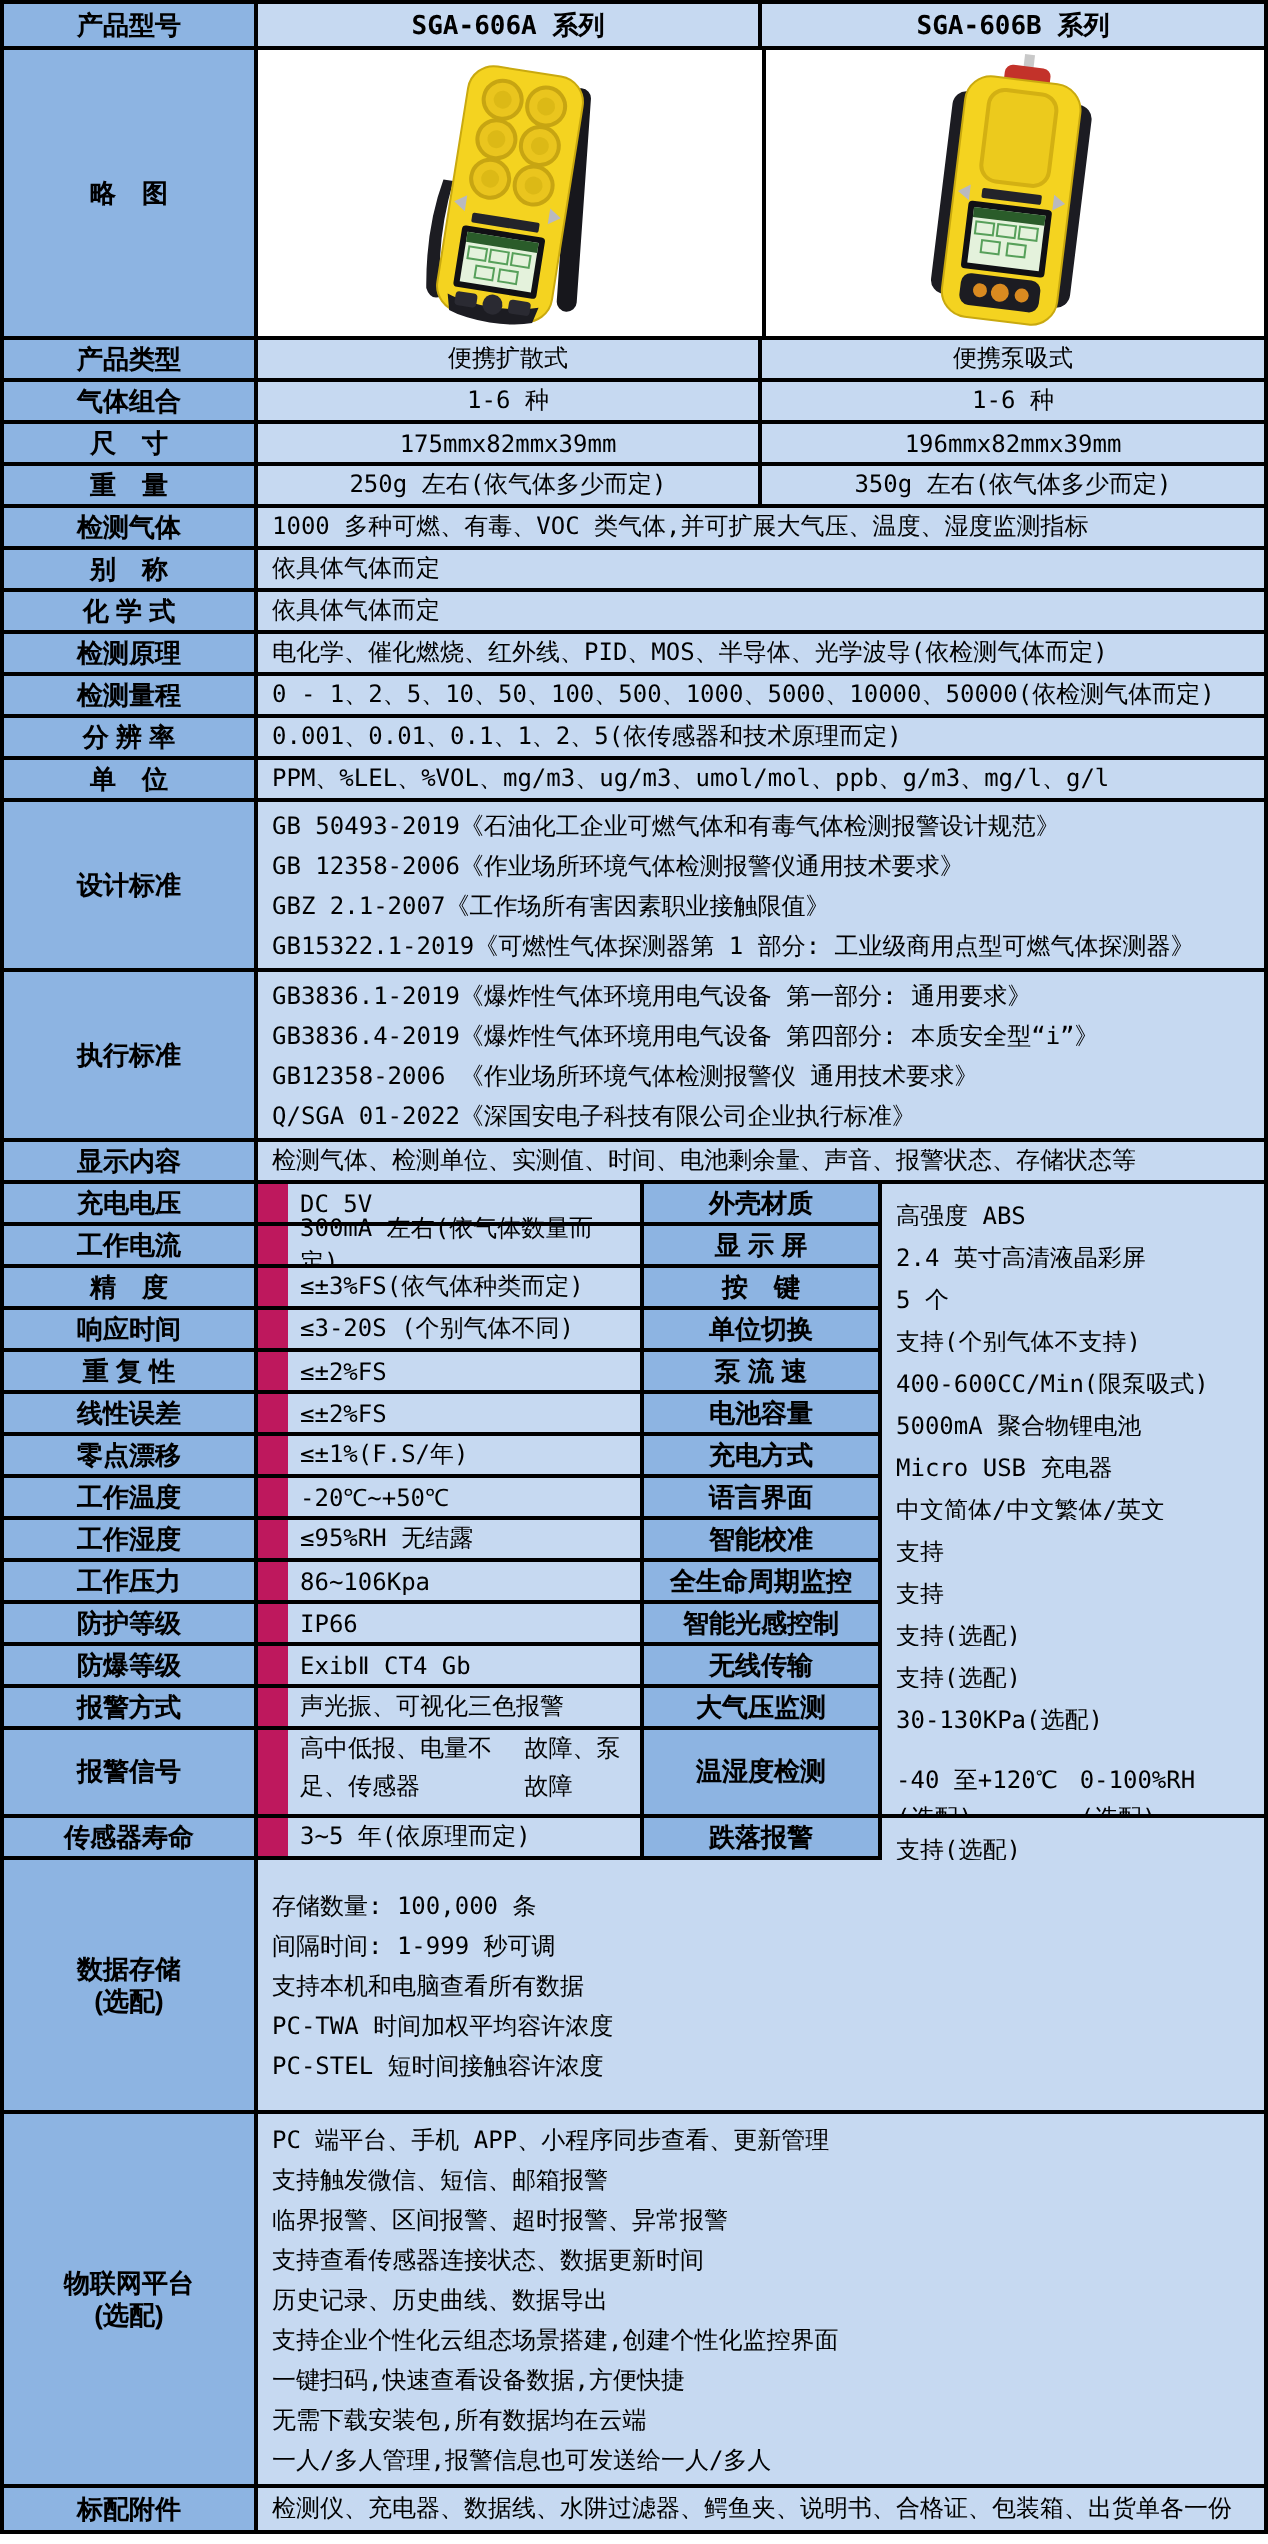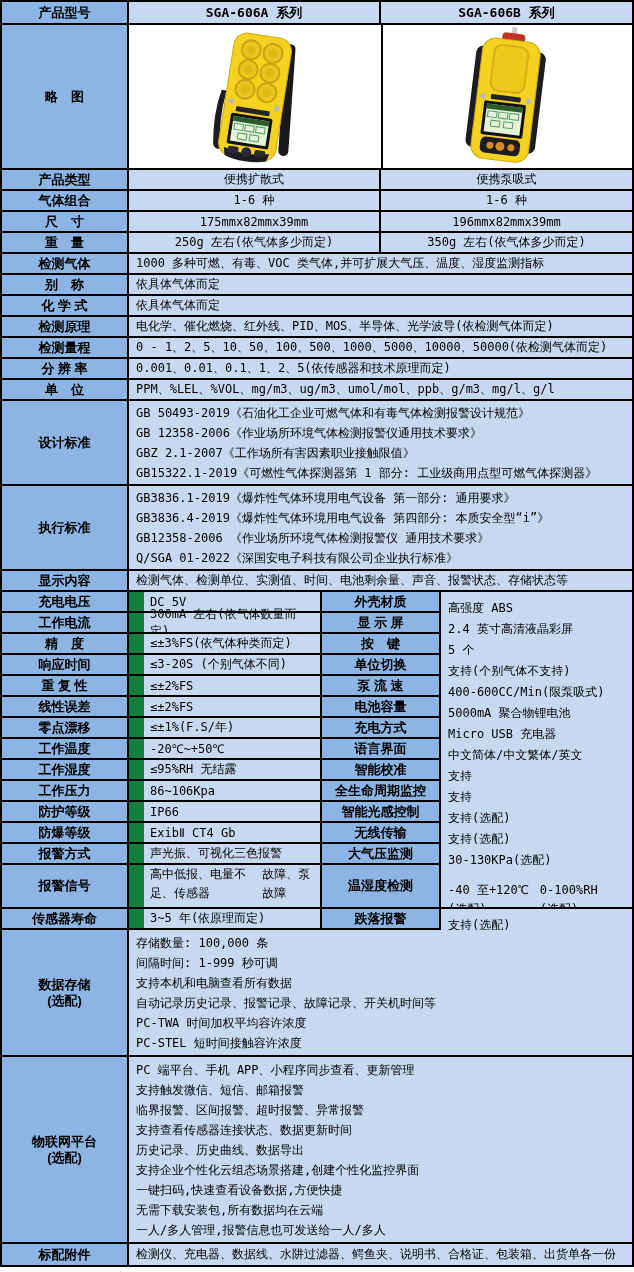--- a/index.html
+++ b/index.html
@@ -1,17 +1,17 @@
 <!DOCTYPE html>
 <html><head>
 <meta charset="utf-8">
 <style>
   html,body{margin:0;padding:0;background:#fff;}
   body{font-family:"Liberation Sans",sans-serif;color:#000;-webkit-font-smoothing:none;}
-  .tbl{width:634px;box-sizing:border-box;border:2px solid #000;background:#15803d;}
+  .tbl{width:634px;box-sizing:border-box;border:2px solid #000;background:#be185d;}
   .r{display:flex;border-bottom:2px solid #000;box-sizing:border-box;}
   .r:last-child{border-bottom:none;}
   
   .l,.l2{background:#8DB4E2;font-weight:bold;font-size:13px;display:flex;flex-direction:column;
          align-items:center;justify-content:center;text-align:center;box-sizing:border-box;
          white-space:pre-wrap;line-height:16px;}
   .l{width:127px;border-right:2px solid #000;}
   .l2{width:121px;border-left:2px solid #000;border-right:2px solid #000;}
   
   .v{background:#C6D9F1;font-size:12px;box-sizing:border-box;
@@ -293,21 +293,20 @@
 
   <div class="r h127">
     <div class="l">
       <div>数据存储</div>
       <div>(选配)</div>
     </div>
     <div class="cf v multi">
       <div class="ln">存储数量: 100,000 条</div>
       <div class="ln">间隔时间: 1-999 秒可调</div>
       <div class="ln">支持本机和电脑查看所有数据</div>
-      <div class="ln">自动记录历史记录、报警记录、故障记录、开关机时间等</div>
       <div class="ln">PC-TWA 时间加权平均容许浓度</div>
       <div class="ln">PC-STEL 短时间接触容许浓度</div>
     </div>
   </div>
 
   <div class="r h187">
     <div class="l">
       <div>物联网平台</div>
       <div>(选配)</div>
     </div>

